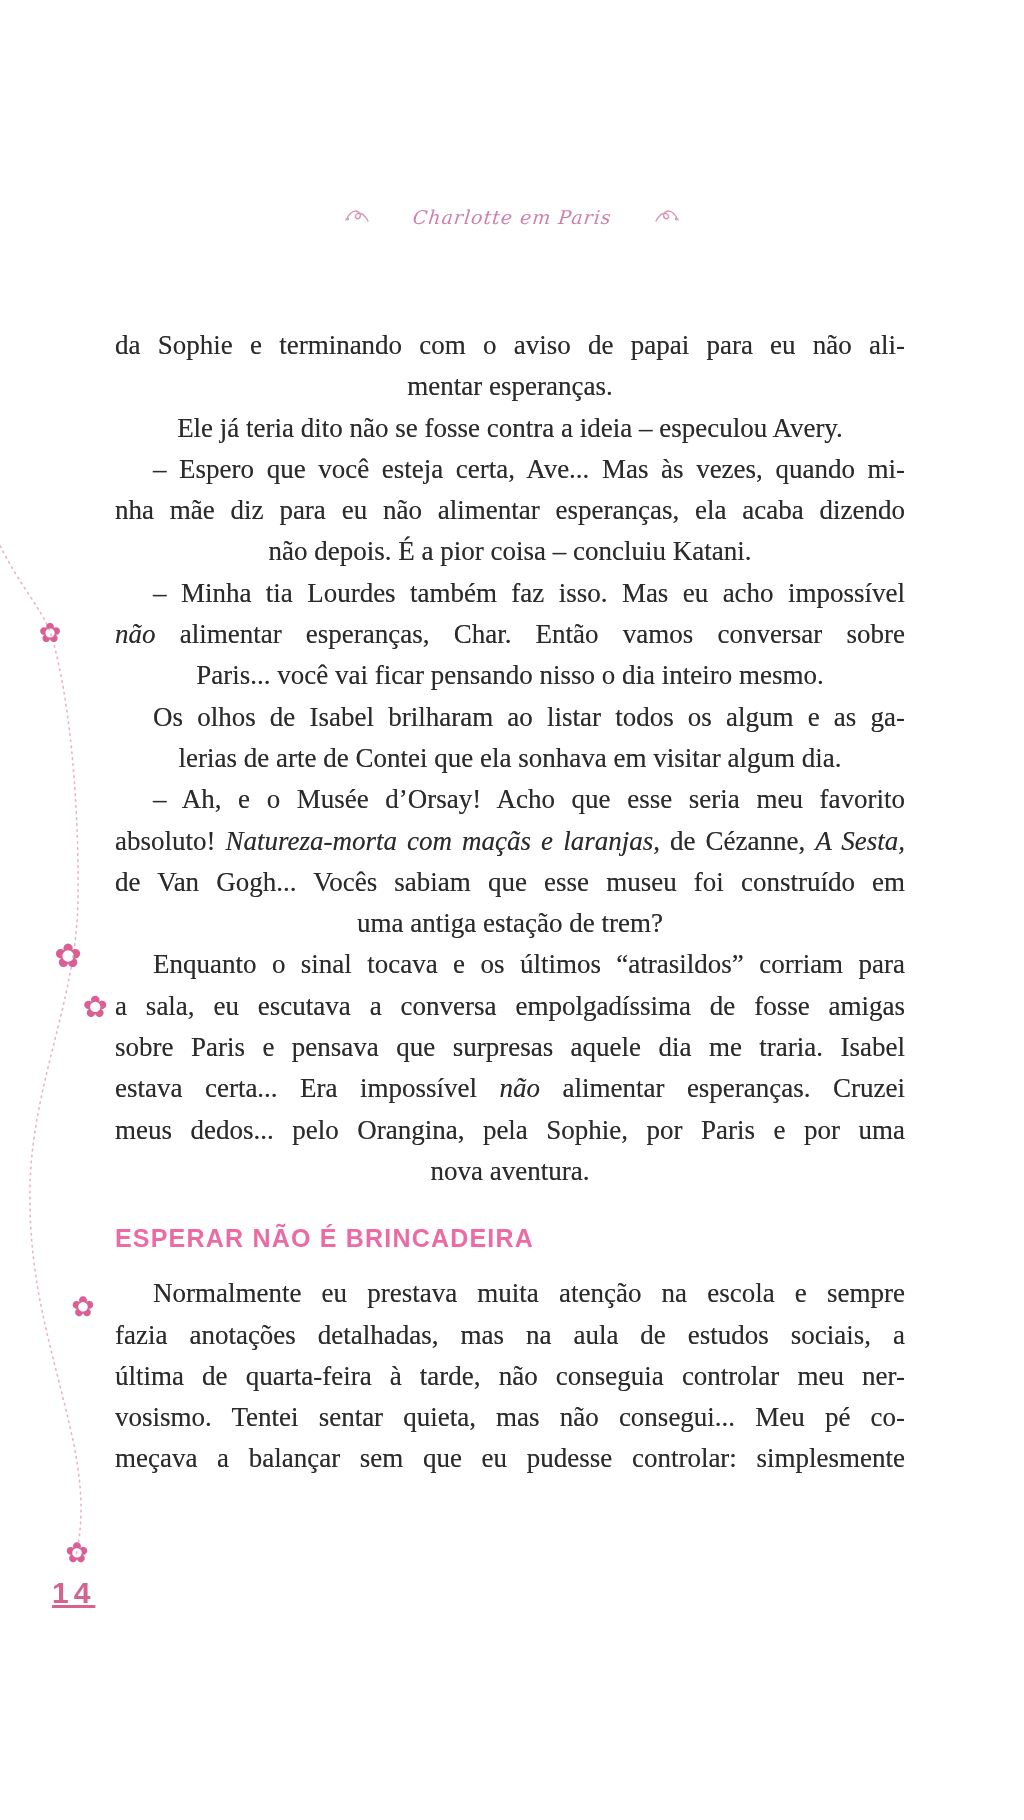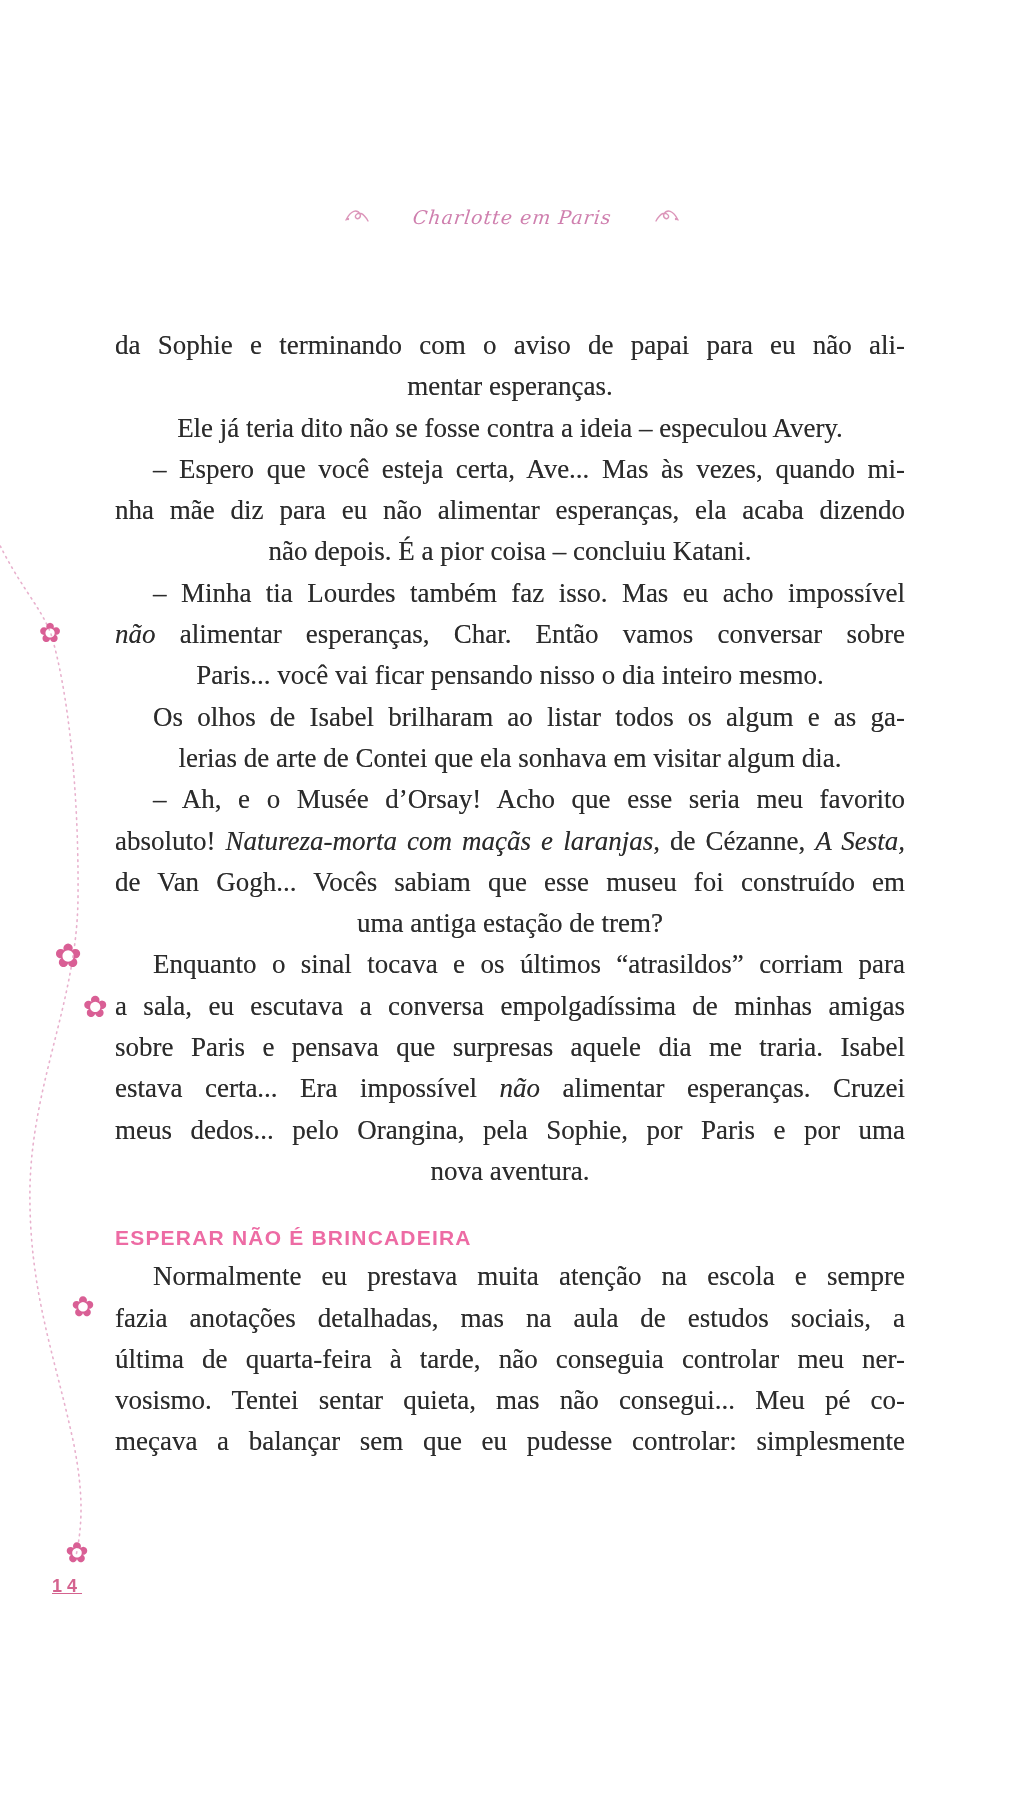--- a/index.html
+++ b/index.html
@@ -36,40 +36,40 @@
   }
   .line{
     height:41.3px;line-height:41.3px;white-space:nowrap;
     text-align:center;
   }
   .line.j{white-space:normal;text-align:justify;text-align-last:justify;}
   .line.ind{padding-left:38px;}
   .line em{font-style:italic;}
   .section-heading{
     font-family:"Liberation Sans",sans-serif;font-weight:bold;
-    font-size:21px;letter-spacing:1.2px;color:var(--accent_pink);
-    margin-top:29px;height:34px;line-height:34px;margin-bottom:1px;
+    font-size:25px;letter-spacing:1.2px;color:var(--accent_pink);
+    margin-top:29px;height:34px;line-height:34px;margin-bottom:18px;
     text-shadow:none;
   }
   
   .vine{position:absolute;left:0;top:0;pointer-events:none;}
   .flower{
     position:absolute;font-family:"DejaVu Sans",sans-serif;
     color:var(--flower_pink);line-height:1;
     transform:translate(-50%,-50%);
   }
   .f1{left:50px;top:632px;font-size:27px;}
   .f2{left:68px;top:955px;font-size:33px;}
   .f3{left:95px;top:1007px;font-size:30px;}
   .f4{left:83px;top:1307px;font-size:28px;}
   .f5{left:77px;top:1553px;font-size:28px;}
   .page-number{
     position:absolute;left:52px;top:1576px;
     font-family:"Liberation Sans",sans-serif;font-weight:bold;
-    font-size:18px;letter-spacing:5px;color:var(--pagenum_pink);text-decoration:underline;
+    font-size:30px;letter-spacing:5px;color:var(--pagenum_pink);text-decoration:underline;
   }
 </style>
 </head>
 <body>
 
 <svg class="vine" width="140" height="1700" viewBox="0 0 140 1700">
   <path d="M -5 535 C 18 585, 40 605, 51 634 C 68 690, 79 790, 78 898
            C 77 1000, 33 1080, 30 1185 C 28 1290, 55 1355, 74 1445
            C 83 1492, 83 1522, 76 1556" fill="none" stroke="#e29ec0" stroke-width="1.6" stroke-dasharray="1.5 4.5" stroke-linecap="round" opacity="0.8"></path>
 </svg>
@@ -106,21 +106,21 @@
     <div class="line j ind"><span>– Minha tia Lourdes também faz isso. Mas eu acho impossível</span></div>
     <div class="line j"><em>não</em><span> alimentar esperanças, Char. Então vamos conversar sobre</span></div>
     <div class="line"><span>Paris... você vai ficar pensando nisso o dia inteiro mesmo.</span></div>
     <div class="line j ind"><span>Os olhos de Isabel brilharam ao listar todos os algum e as ga-</span></div>
     <div class="line"><span>lerias de arte de Contei que ela sonhava em visitar algum dia.</span></div>
     <div class="line j ind"><span>– Ah, e o Musée d’Orsay! Acho que esse seria meu favorito</span></div>
     <div class="line j"><span>absoluto! </span><em>Natureza-morta com maçãs e laranjas</em><span>, de Cézanne, </span><em>A Sesta,</em></div>
     <div class="line j"><span>de Van Gogh... Vocês sabiam que esse museu foi construído em</span></div>
     <div class="line"><span>uma antiga estação de trem?</span></div>
     <div class="line j ind"><span>Enquanto o sinal tocava e os últimos “atrasildos” corriam para</span></div>
-    <div class="line j"><span>a sala, eu escutava a conversa empolgadíssima de minhas amigas</span></div>
+    <div class="line j"><span>a sala, eu escutava a conversa empolgadíssima de fosse amigas</span></div>
     <div class="line j"><span>sobre Paris e pensava que surpresas aquele dia me traria. Isabel</span></div>
     <div class="line j"><span>estava certa... Era impossível </span><em>não</em><span> alimentar esperanças. Cruzei</span></div>
     <div class="line j"><span>meus dedos... pelo Orangina, pela Sophie, por Paris e por uma</span></div>
     <div class="line"><span>nova aventura.</span></div>
     <div class="section-heading">ESPERAR NÃO É BRINCADEIRA</div>
     <div class="line j ind"><span>Normalmente eu prestava muita atenção na escola e sempre</span></div>
     <div class="line j"><span>fazia anotações detalhadas, mas na aula de estudos sociais, a</span></div>
     <div class="line j"><span>última de quarta-feira à tarde, não conseguia controlar meu ner-</span></div>
     <div class="line j"><span>vosismo. Tentei sentar quieta, mas não consegui... Meu pé co-</span></div>
     <div class="line j"><span>meçava a balançar sem que eu pudesse controlar: simplesmente</span></div>

